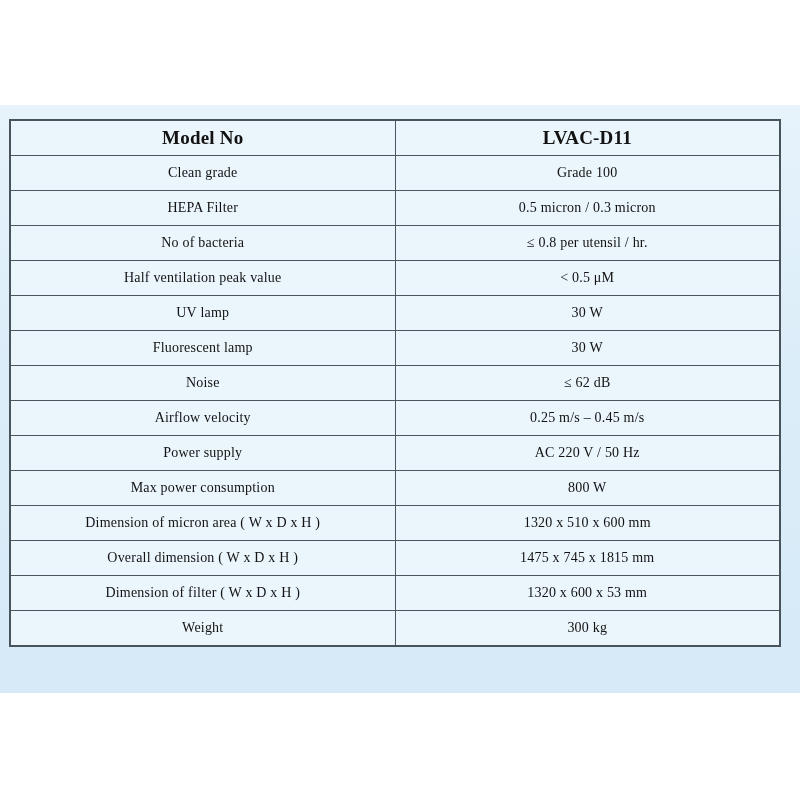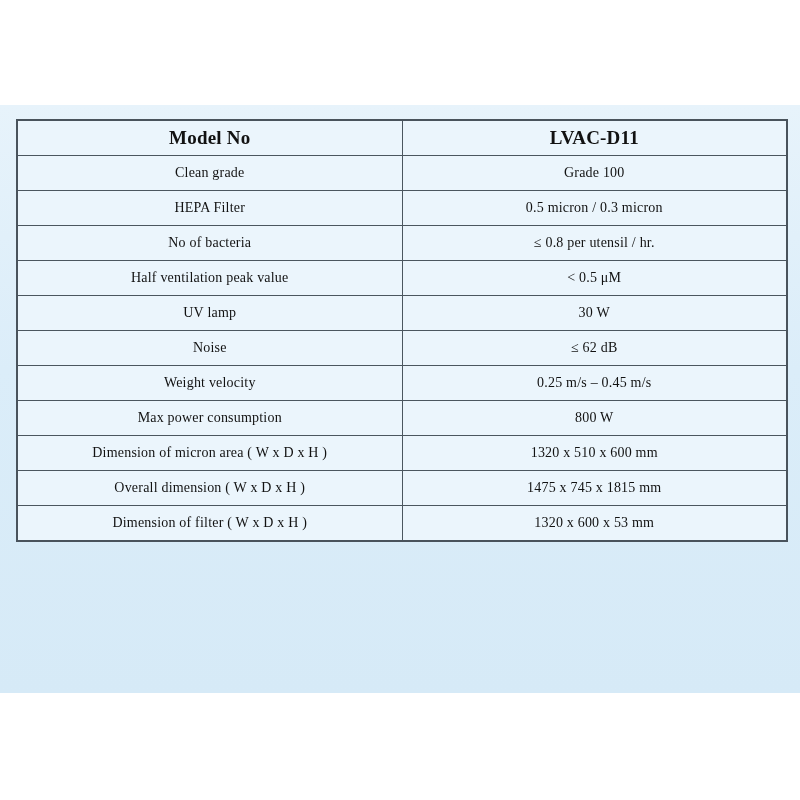--- a/index.html
+++ b/index.html
@@ -20,21 +20,21 @@
   .panel {
     position: absolute;
     top: 105px;
     left: 0;
     width: 800px;
     height: 588px;
     background: linear-gradient(180deg, #e7f3fb 0%, #dbedf9 45%, #d6eaf7 100%);
   }
   table.spec-table {
     position: absolute;
-    left: 16px;
+    left: 9px;
     top: 119px;
     width: 772px;
     table-layout: fixed;
     border-collapse: collapse;
     border: 2px solid #49535c;
   }
   table.spec-table td {
     width: 50%;
     height: 34px;
     border: 1px solid #4b565f;
@@ -85,31 +85,39 @@
     <td>Half ventilation peak value</td>
     <td>&lt; 0.5 μM</td>
   </tr>
 
 
   <tr>
     <td>UV lamp</td>
     <td>30 W</td>
   </tr>
 
+  <tr>
+    <td>Fluorescent lamp</td>
+    <td>30 W</td>
+  </tr>
 
   <tr>
     <td>Noise</td>
     <td>≤ 62 dB</td>
   </tr>
 
   <tr>
-    <td>Weight velocity</td>
+    <td>Airflow velocity</td>
     <td>0.25 m/s – 0.45 m/s</td>
   </tr>
 
+  <tr>
+    <td>Power supply</td>
+    <td>AC 220 V / 50 Hz</td>
+  </tr>
 
   <tr>
     <td>Max power consumption</td>
     <td>800 W</td>
   </tr>
 
   <tr>
     <td>Dimension of micron area ( W x D x H )</td>
     <td>1320 x 510 x 600 mm</td>
   </tr>
@@ -117,15 +125,19 @@
   <tr>
     <td>Overall dimension ( W x D x H )</td>
     <td>1475 x 745 x 1815 mm</td>
   </tr>
 
   <tr>
     <td>Dimension of filter ( W x D x H )</td>
     <td>1320 x 600 x 53 mm</td>
   </tr>
 
+  <tr>
+    <td>Weight</td>
+    <td>300 kg</td>
+  </tr>
 </tbody>
   </table>
 </div>
 
 </body></html>

